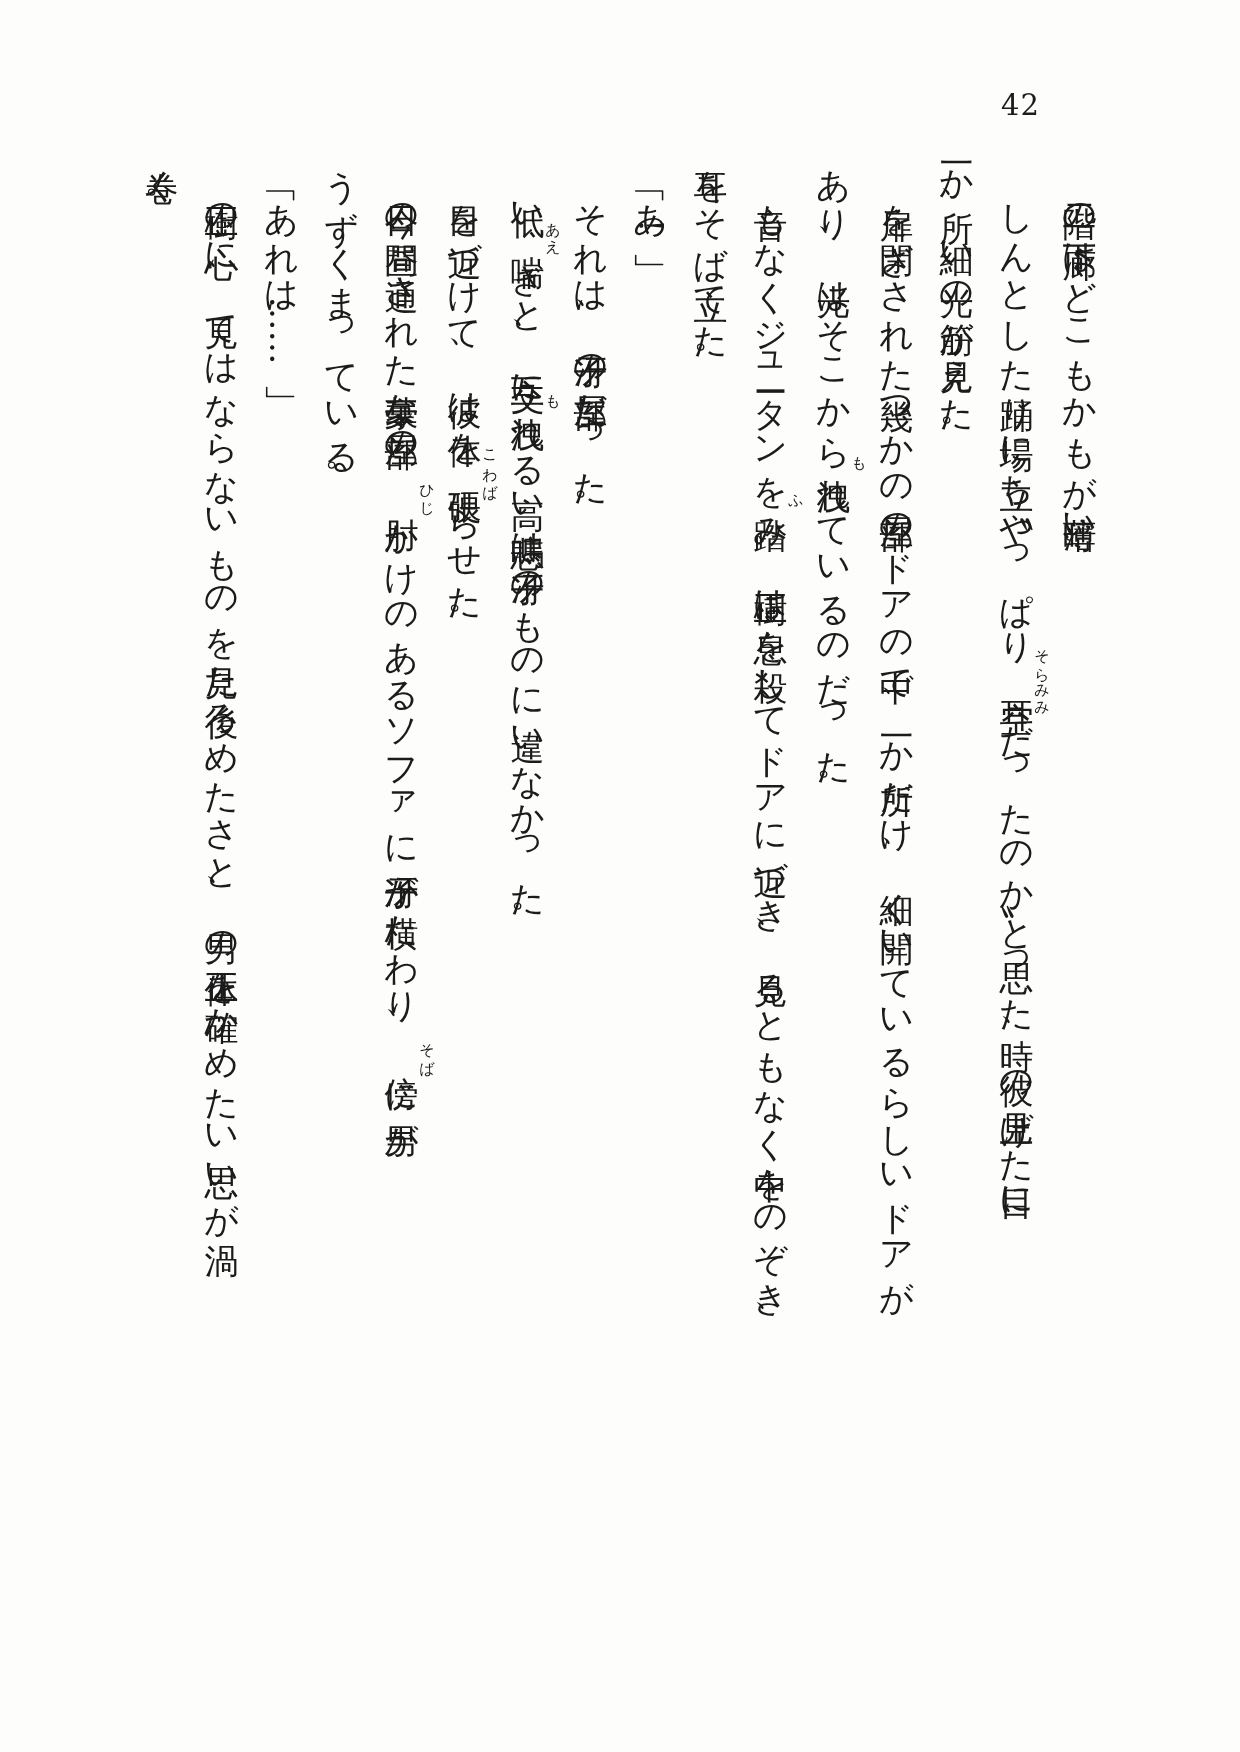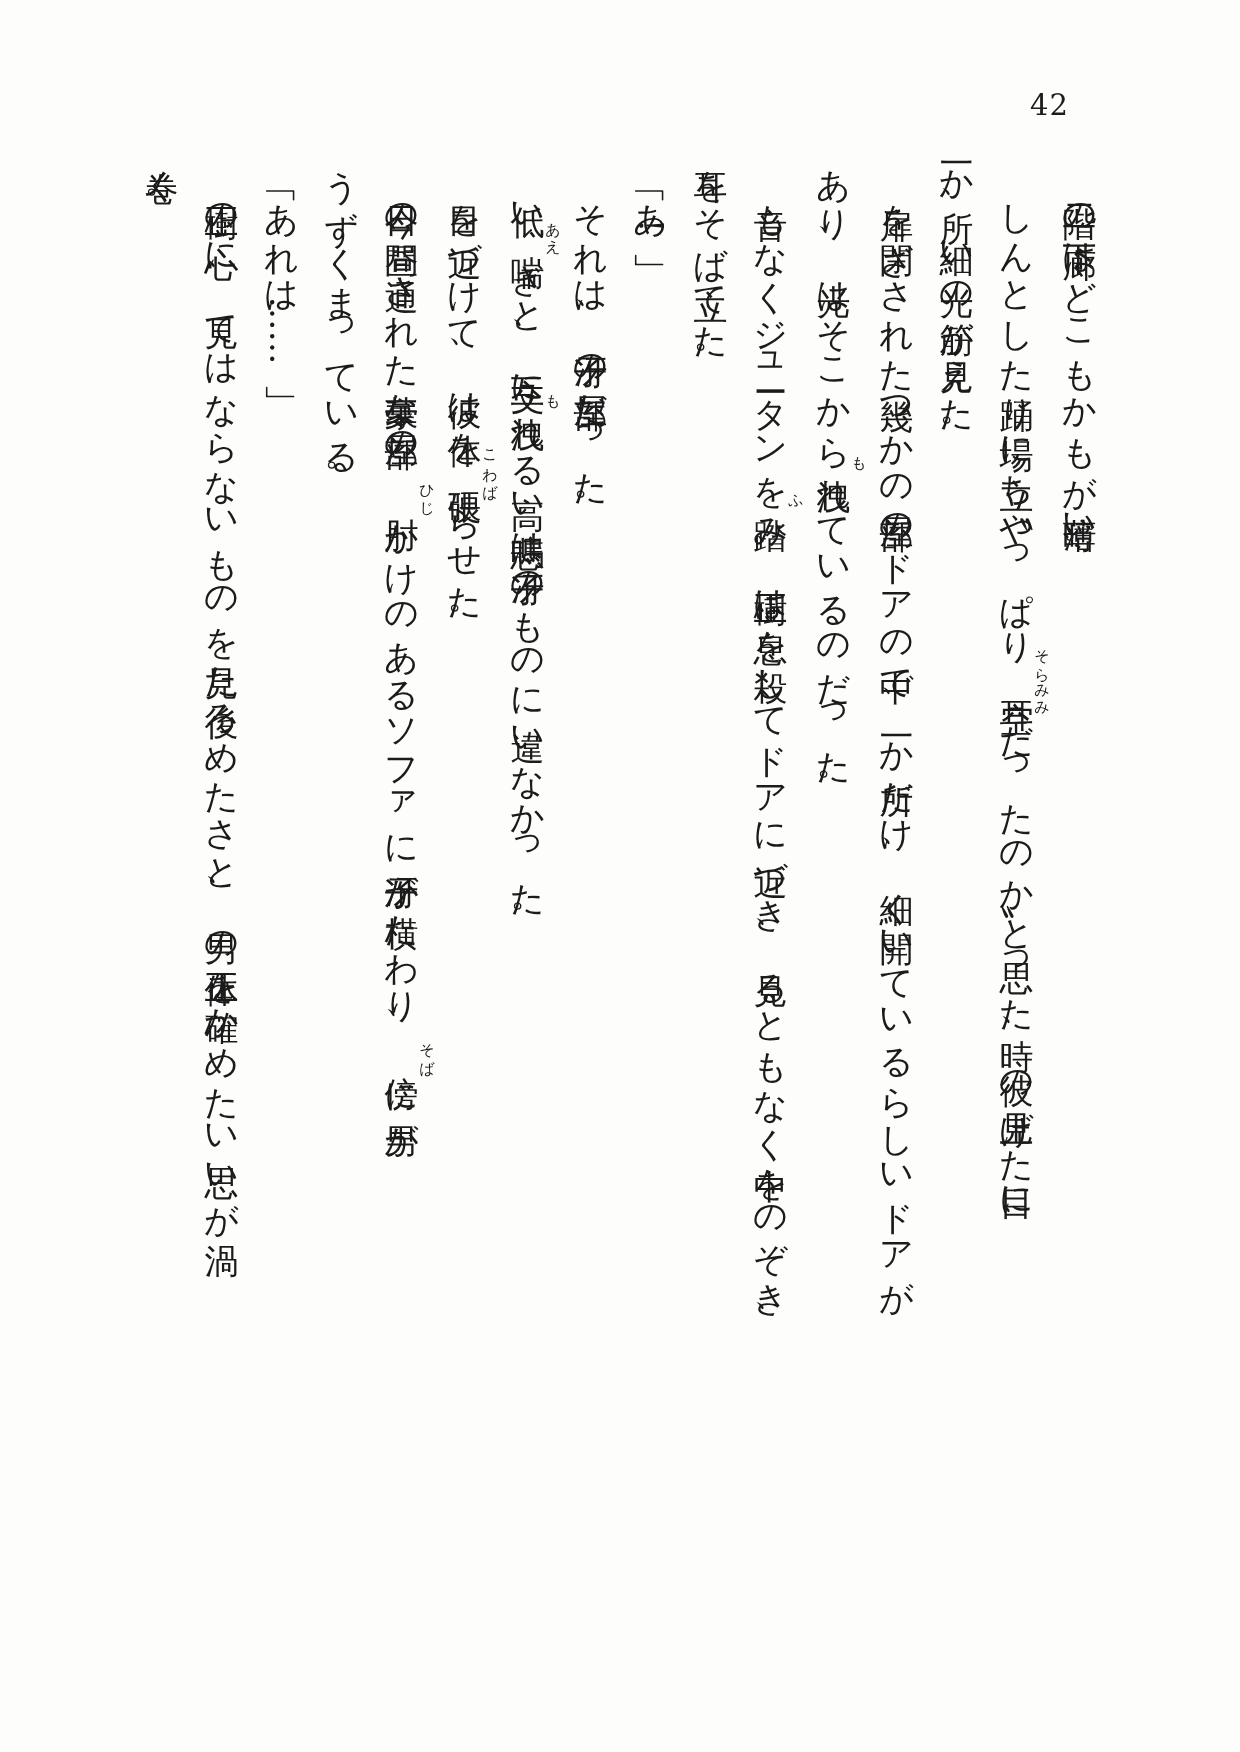--- a/index.html
+++ b/index.html
@@ -14,21 +14,21 @@
     overflow: hidden;
     font-family: "DejaVu Serif", "Liberation Serif", serif;
   }
   .page {
     position: absolute;
     inset: 0;
   }
   .page-number {
     position: absolute;
     top: 88px;
-    left: 1030px;
+    left: 1001px;
     font-size: 29px;
     letter-spacing: 1px;
     color: #1c1c1c;
     font-family: "DejaVu Serif", "Liberation Serif", serif;
   }
   .text-block {
     position: absolute;
     top: 146px;
     right: 130px;
     height: 1398px;

